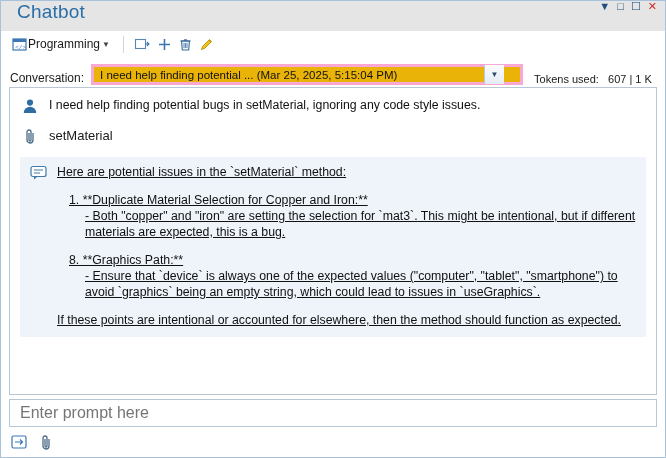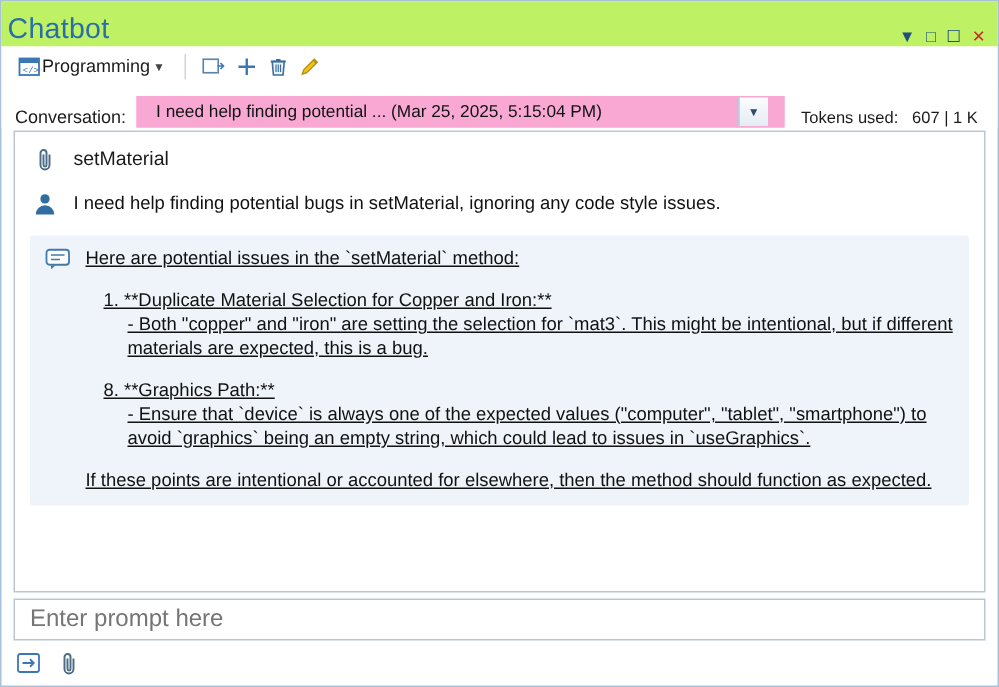--- a/index.html
+++ b/index.html
@@ -23,23 +23,23 @@
     border: 1px solid #a9c2dc;
     background: #ffffff;
     display: flex;
     flex-direction: column;
   }
   
   .titlebar {
     height: 30px;
     flex: 0 0 30px;
     display: flex;
-    align-items: flex-end;
-    padding: 0 6px 0 4px;
-    background: #bef264;
+    align-items: flex-start;
+    padding: 0 6px 0 16px;
+    background: #e5e5e5;
   }
   .title-text {
     font-size: 19px;
     color: #2a6ea8;
     font-weight: normal;
     letter-spacing: 0.2px;
   }
   .title-spacer { flex: 1 1 auto; }
   .title-btns {
     display: flex;
@@ -96,27 +96,27 @@
     align-items: flex-end;
     padding: 0 9px;
     gap: 7px;
     background: #ffffff;
   }
   .conv-label { font-size: 12px; color: #1a1a1a; }
   .conv-select {
     flex: 0 0 432px;
     height: 21px;
     box-sizing: border-box;
-    border: 7px solid #f9a8d4;
-    background: #f9a8d4;
+    border: 3px solid #f9a8d4;
+    background: #eab308;
     display: flex;
     align-items: center;
     font-size: 11.5px;
     color: #111;
-    padding: 0 4px 0 6px;
+    padding: 0 16px 0 6px;
     position: relative;
   }
   .conv-select .conv-value {
     flex: 1 1 auto;
     white-space: nowrap;
     overflow: hidden;
   }
   .conv-arrow {
     width: 19px;
     height: 19px;
@@ -295,37 +295,37 @@
     </div>
     <div class="tokens">
       <span>Tokens used:</span>
       &nbsp;&nbsp;<b>607 | 1 K</b>
     </div>
   </div>
 
   <div class="chat-outer">
     <div class="chat-scroll">
 
-      <div class="msg attach-msg">
-        <div class="msg-avatar">
-          <svg width="14" height="18" viewBox="0 0 14 18">
-            <path d="M10 5 v7 a3 3 0 0 1 -6 0 v-8 a2 2 0 0 1 4 0 v8 a1 1 0 0 1 -2 0 v-7" fill="none" stroke="#4a6a86" stroke-width="1.3"></path>
-          </svg>
-        </div>
-        <div class="msg-body">setMaterial</div>
-      </div>
-
       <div class="msg">
         <div class="msg-avatar">
           <svg width="16" height="16" viewBox="0 0 16 16">
             <circle cx="8" cy="4.6" r="3.1" fill="#2f6da3"></circle>
             <path d="M1.8 15 a6.2 6.2 0 0 1 12.4 0 z" fill="#2f6da3"></path>
           </svg>
         </div>
         <div class="msg-body">I need help finding potential bugs in setMaterial, ignoring any code style issues.</div>
+      </div>
+
+      <div class="msg attach-msg">
+        <div class="msg-avatar">
+          <svg width="14" height="18" viewBox="0 0 14 18">
+            <path d="M10 5 v7 a3 3 0 0 1 -6 0 v-8 a2 2 0 0 1 4 0 v8 a1 1 0 0 1 -2 0 v-7" fill="none" stroke="#4a6a86" stroke-width="1.3"></path>
+          </svg>
+        </div>
+        <div class="msg-body">setMaterial</div>
       </div>
 
       <div class="msg assistant-msg">
         <div class="msg-avatar">
           <svg width="17" height="15" viewBox="0 0 17 15">
             <rect x="1" y="1.5" width="15" height="10" rx="2" fill="#ffffff" stroke="#3f7aab" stroke-width="1.2"></rect>
             <path d="M4 12 l0 2.5 l3 -2.5 z" fill="#3f7aab"></path>
             <path d="M4 5 h9 M4 8 h6" stroke="#3f7aab" stroke-width="1"></path>
           </svg>
         </div>

